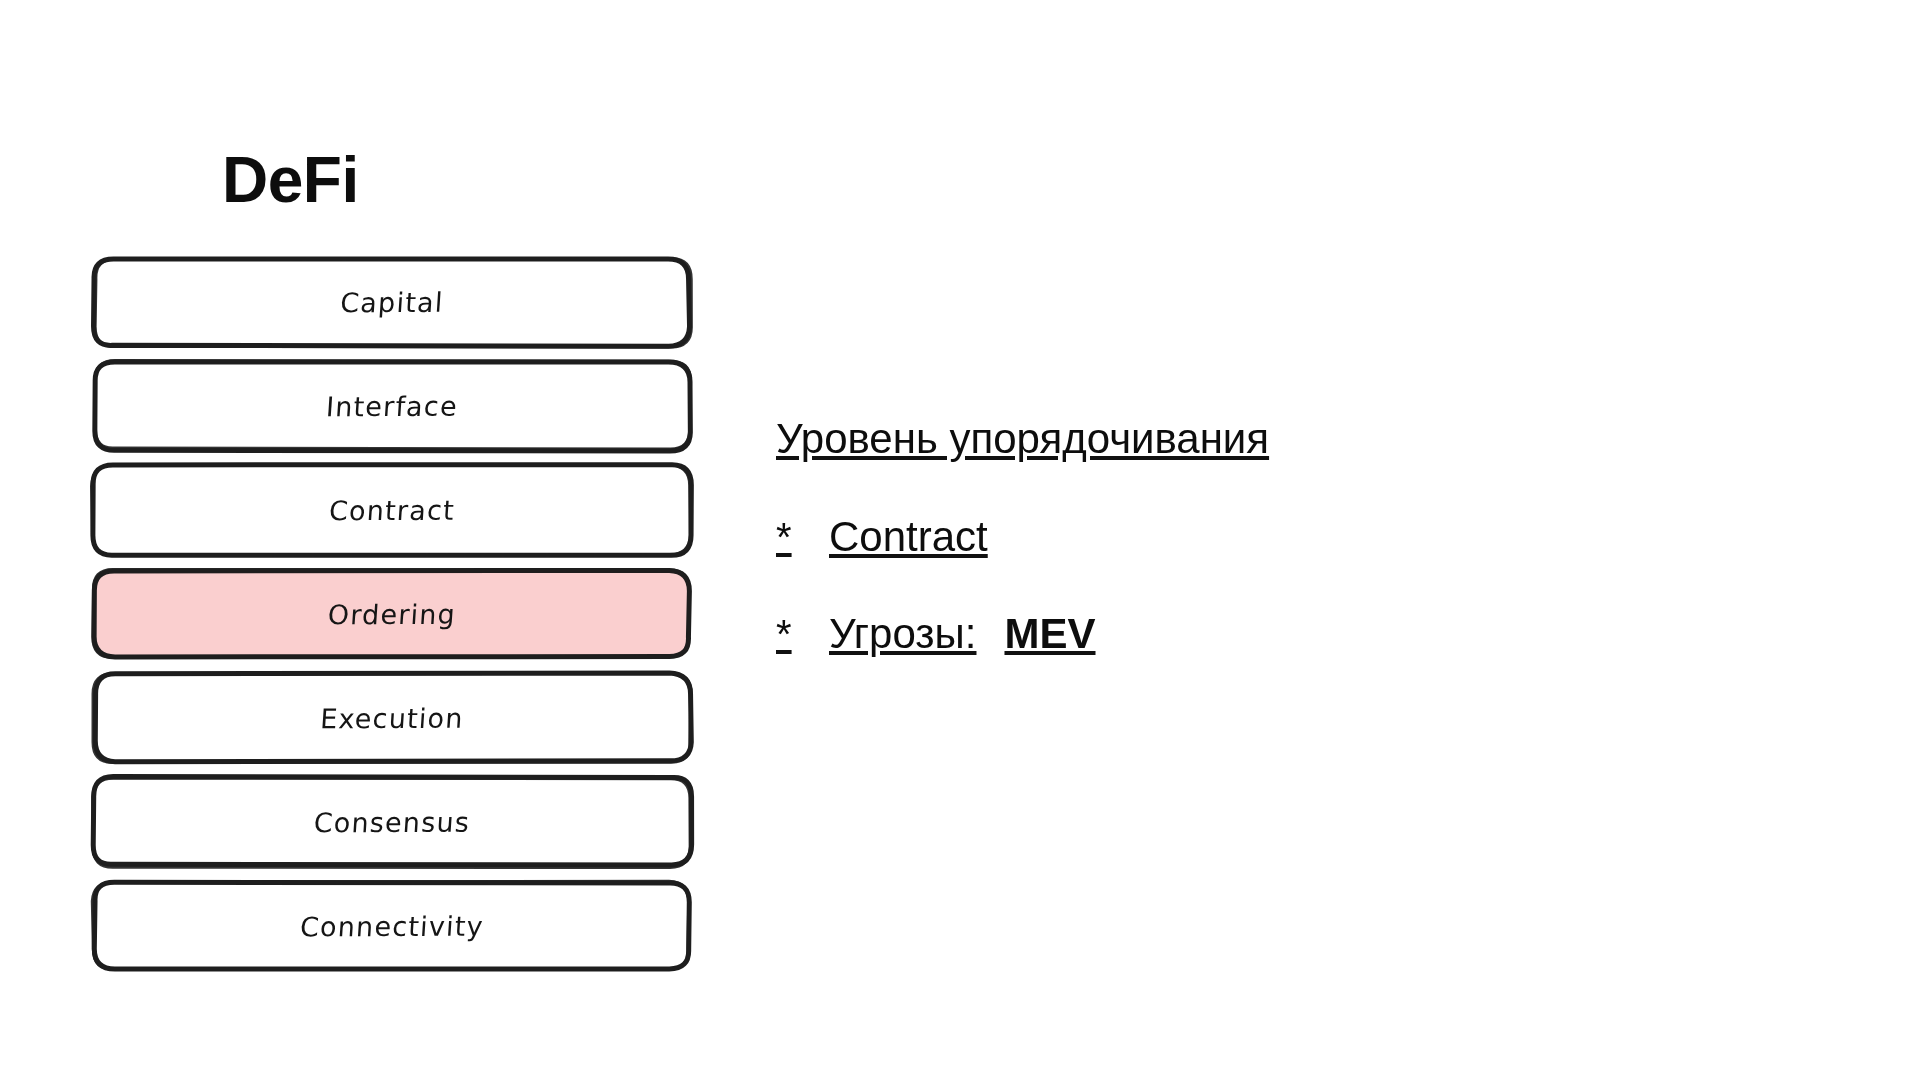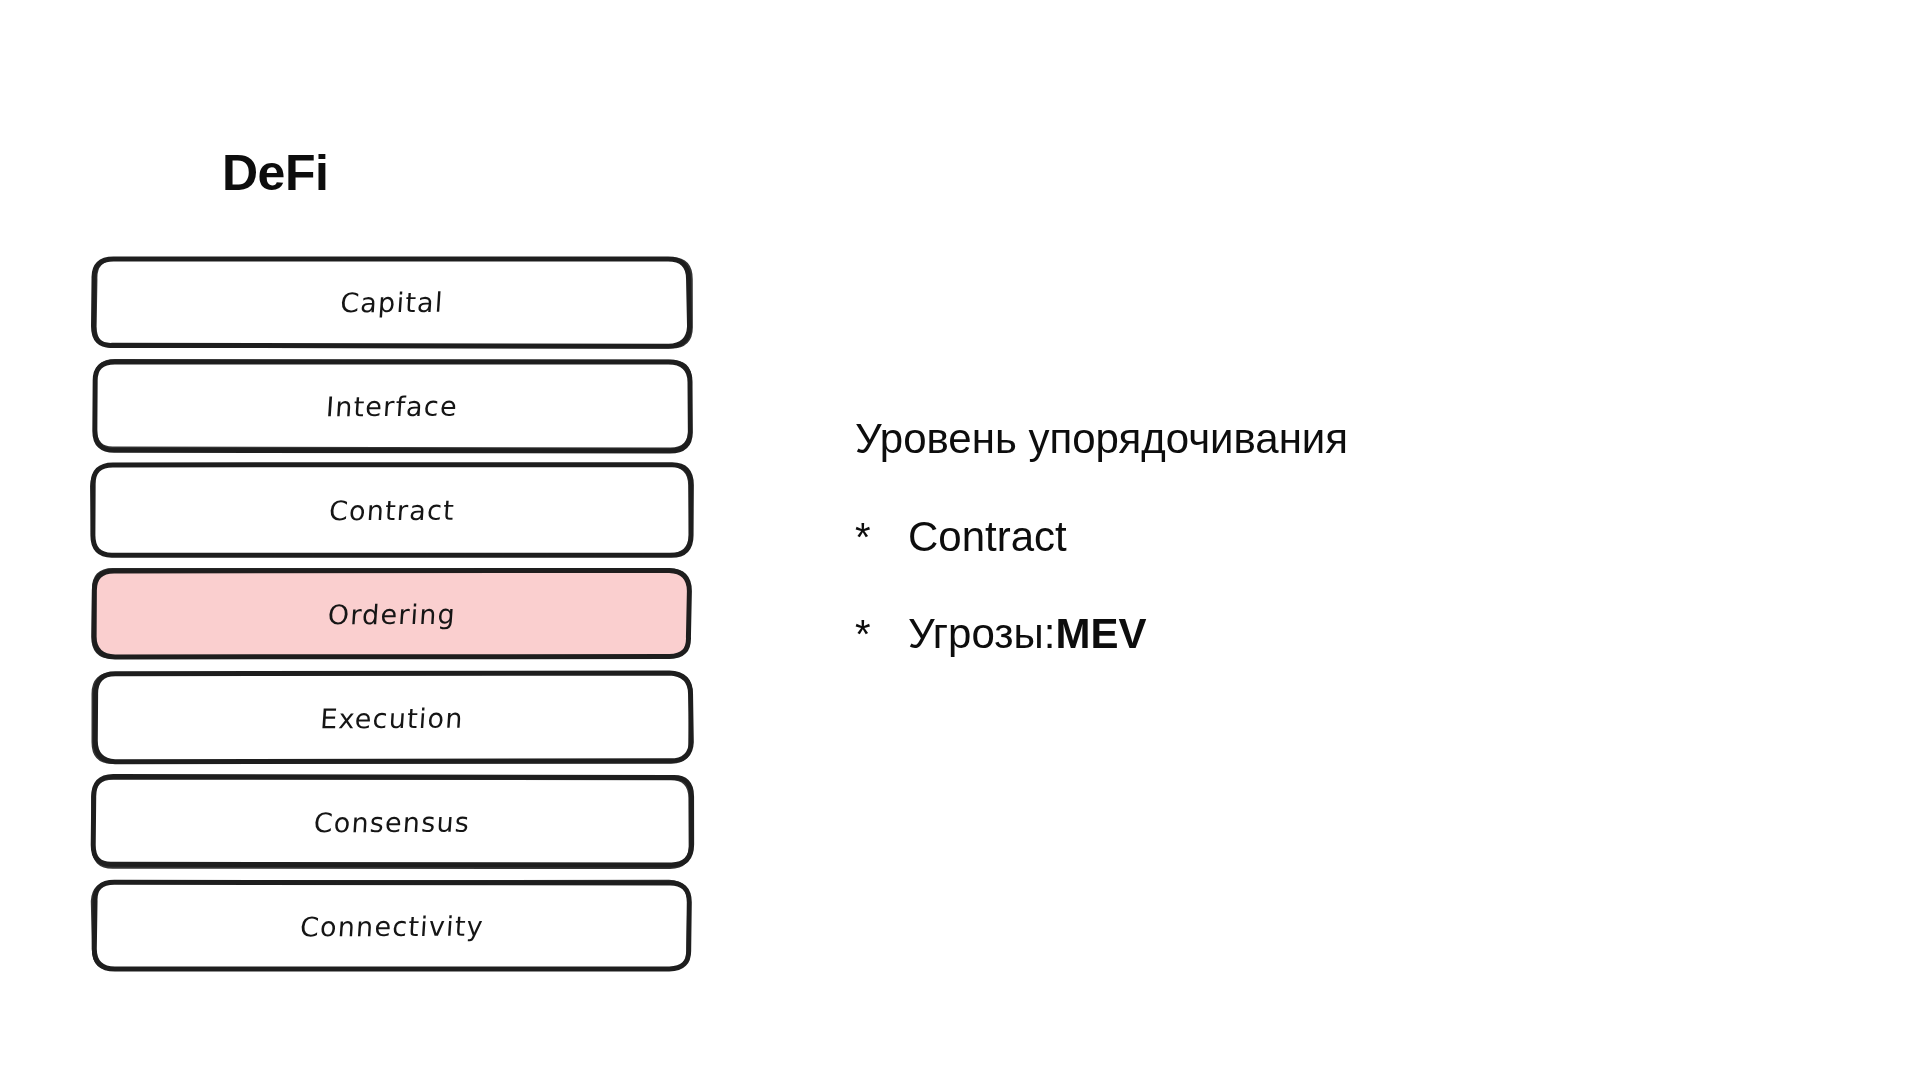--- a/index.html
+++ b/index.html
@@ -23,21 +23,21 @@
     background: #ffffff;
   }
 
   
   #slide-title {
     position: absolute;
     left: 222px;
     top: 148px;
     font-family: "Liberation Sans", sans-serif;
     font-weight: bold;
-    font-size: 50px;
+    font-size: 64px;
     letter-spacing: -0.5px;
     color: #0d0d0d;
     line-height: 1;
     white-space: nowrap;
   }
 
   
   #stack {
     position: absolute;
     left: 92px;
@@ -76,23 +76,24 @@
     color: #151515;
     
     transform: skewX(-4deg) rotate(-0.25deg);
     pointer-events: none;
     white-space: nowrap;
   }
 
   
   #notes {
     position: absolute;
-    left: 855px;
+    left: 776px;
     top: 418px;
     width: 920px;
+    text-decoration: underline;
   }
 
   .note-heading {
     font-family: "Liberation Sans", sans-serif;
     font-size: 42px;
     line-height: 1;
     color: #0d0d0d;
     margin-bottom: 56px;
     white-space: nowrap;
   }
@@ -111,20 +112,21 @@
   .note-marker {
     width: 53px;
     flex: 0 0 53px;
     font-size: 40px;
     color: #0d0d0d;
   }
 
   .note-text b,
   .note-strong {
     font-weight: bold;
+    margin-left: 28px;
   }
 </style>
 </head>
 <body>
 
 <div id="slide">
 
   <div id="slide-title">DeFi</div>
 
   <div id="stack">

